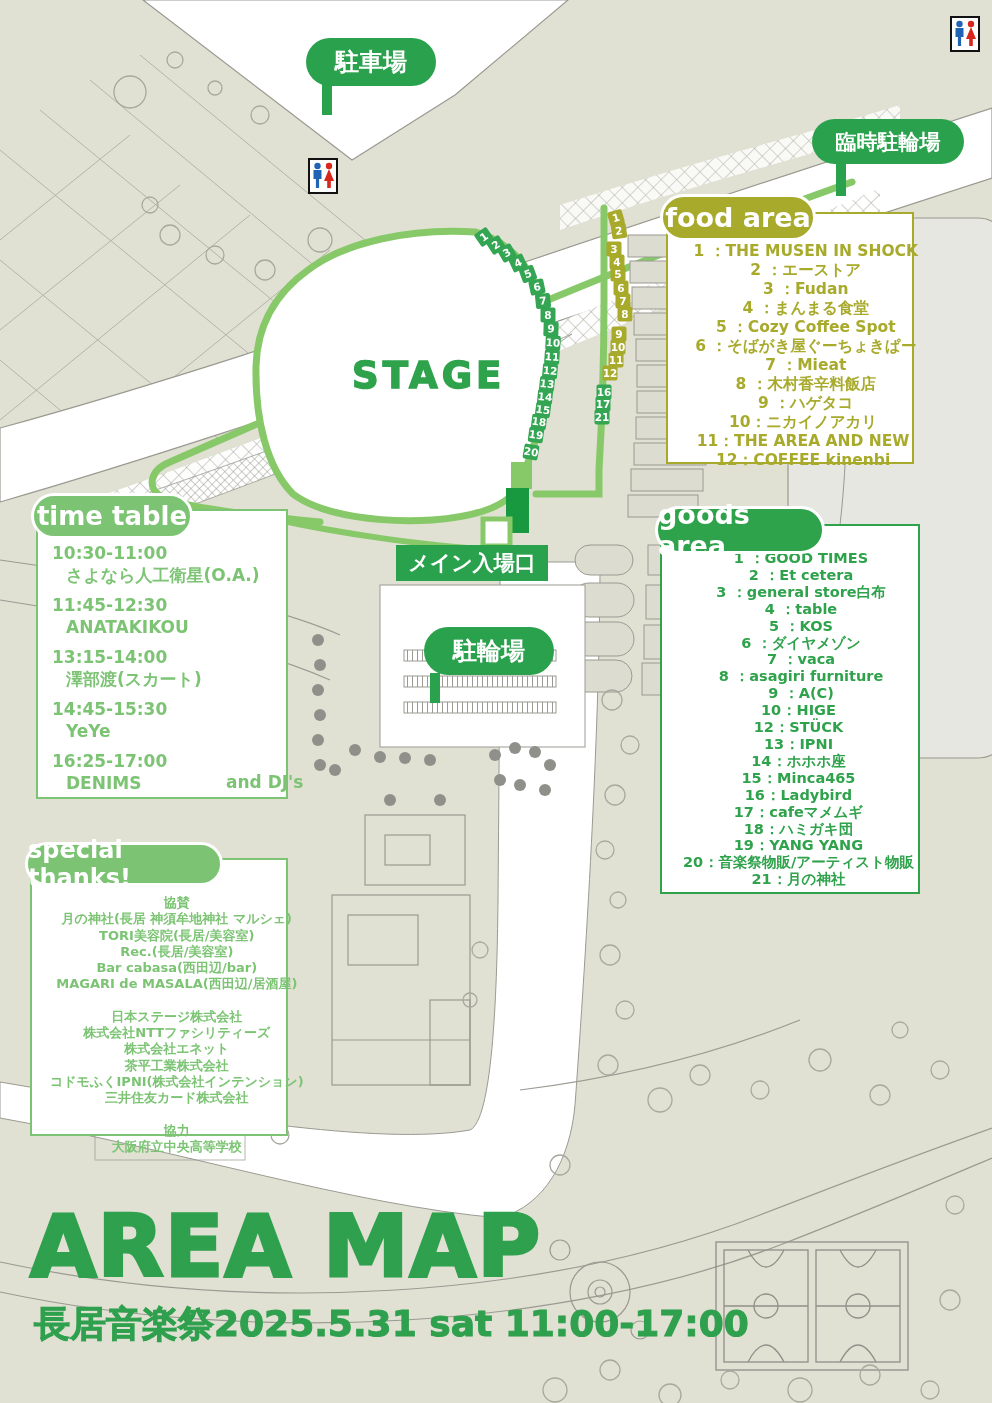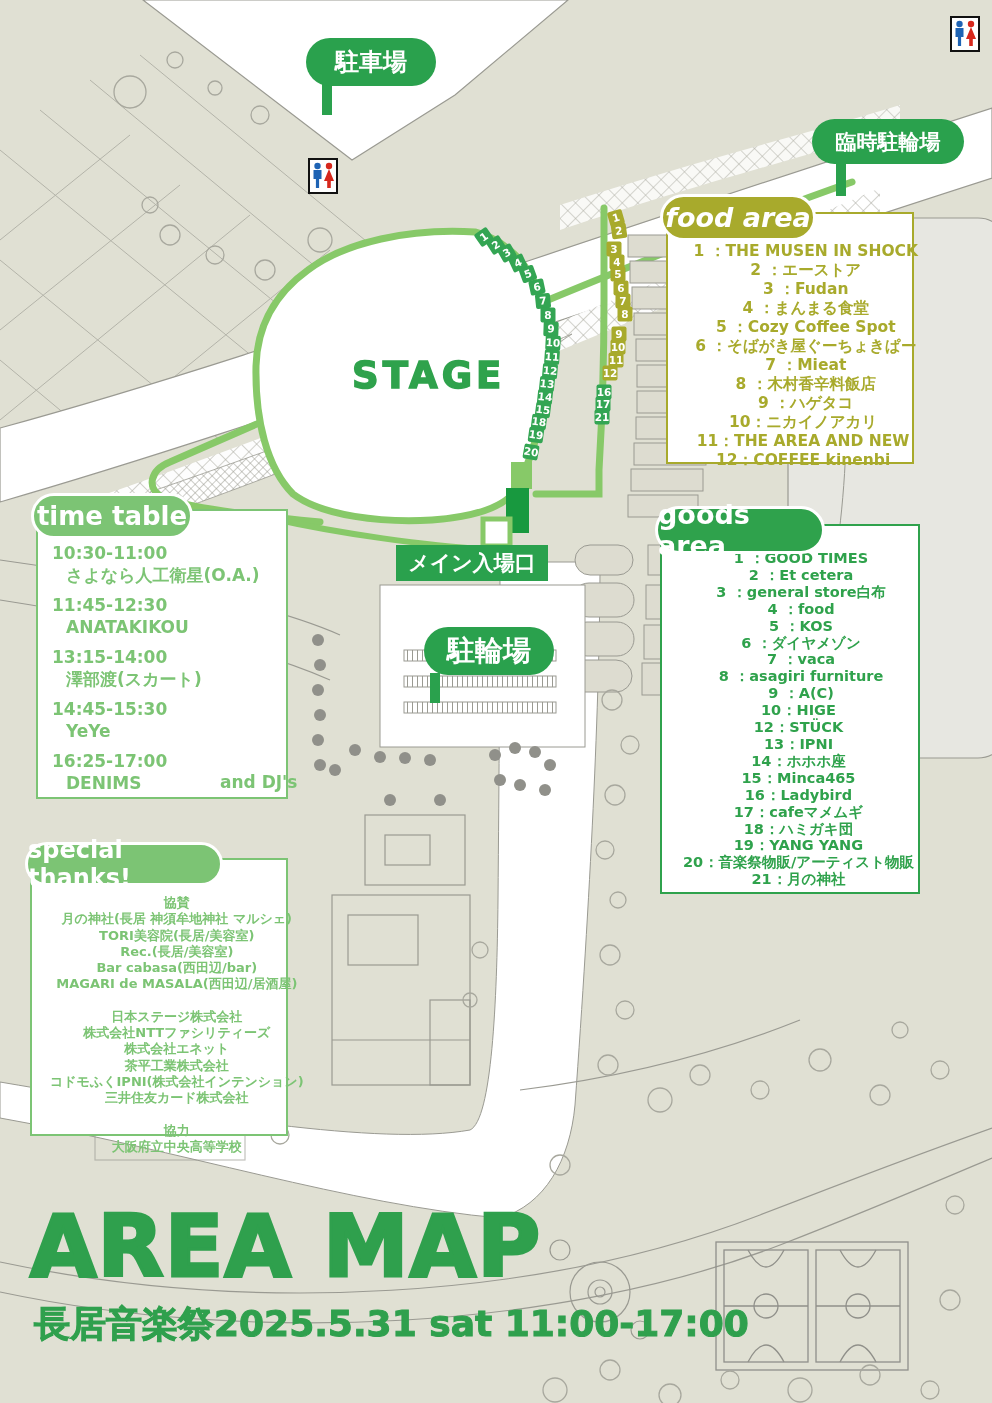--- a/index.html
+++ b/index.html
@@ -303,21 +303,21 @@
       <div class="marker green" style="left: 603px; top: 404px; transform: translate(-50%, -50%) rotate(0deg);">17</div>
       <div class="marker green" style="left: 602px; top: 417px; transform: translate(-50%, -50%) rotate(0deg);">21</div>
     </div>
 
   <div class="pill" style="left:306px;top:38px;width:130px;height:48px;font-size:24px;">駐車場</div>
   <div class="stem" style="left:322px;top:84px;width:10px;height:31px;"></div>
 
   <div class="pill" style="left:812px;top:119px;width:152px;height:45px;font-size:21px;">臨時駐輪場</div>
   <div class="stem" style="left:836px;top:162px;width:10px;height:34px;"></div>
 
-  <div class="pill" style="left:424px;top:627px;width:130px;height:48px;font-size:28px;">駐輪場</div>
+  <div class="pill" style="left:424px;top:627px;width:130px;height:48px;font-size:24px;">駐輪場</div>
   <div class="stem" style="left:430px;top:673px;width:10px;height:30px;"></div>
 
   <div class="entrance" style="left:396px;top:545px;width:152px;height:36px;font-size:21px;">メイン入場口</div>
 
   <div class="stage-name" style="left:352px;top:350px;">
     <div>STAGE</div>
   </div>
 
   <div class="restroom" style="left:950px;top:16px;">
     <svg width="30" height="36" viewBox="0 0 30 36">
@@ -332,21 +332,21 @@
     <svg width="30" height="36" viewBox="0 0 30 36">
         <rect x="1" y="1" width="28" height="34" fill="#fff" stroke="#111" stroke-width="2"></rect>
         <circle cx="9.5" cy="8" r="3.2" fill="#1e63b4"></circle>
         <path d="M5.5,12 h8 v9 h-2.4 v9 h-3.2 v-9 H5.5 Z" fill="#1e63b4"></path>
         <circle cx="21" cy="8" r="3.2" fill="#d6271c"></circle>
         <path d="M21,11 l5,12 h-3.2 v7 h-3.6 v-7 H16 Z" fill="#d6271c"></path>
       </svg>
   </div>
 
   <div class="panel food-panel" style="left:666px;top:212px;width:248px;height:252px;"></div>
-  <div class="panel-head" style="left:660px;top:194px;width:156px;height:47px;font-size:27px;background:#a8aa2c;font-style:italic;">food area</div>
+  <div class="panel-head" style="left:660px;top:194px;width:156px;height:47px;font-size:27px;background:#a8aa2c;">food area</div>
   <div class="list food-list" style="left:688px;top:242px;">
 
   <div class="row"><span class="num">1</span><span>：</span><span>THE MUSEN IN SHOCK</span></div>
       <div class="row"><span class="num">2</span><span>：</span><span>エーストア</span></div>
       <div class="row"><span class="num">3</span><span>：</span><span>Fudan</span></div>
       <div class="row"><span class="num">4</span><span>：</span><span>まんまる食堂</span></div>
       <div class="row"><span class="num">5</span><span>：</span><span>Cozy Coffee Spot</span></div>
       <div class="row"><span class="num">6</span><span>：</span><span>そばがき屋ぐーちょきぱー</span></div>
       <div class="row"><span class="num">7</span><span>：</span><span>Mieat</span></div>
       <div class="row"><span class="num">8</span><span>：</span><span>木村香辛料飯店</span></div>
@@ -356,21 +356,21 @@
       <div class="row"><span class="num">12</span><span>：</span><span>COFFEE kinenbi</span></div>
     </div>
 
   <div class="panel goods-panel" style="left:660px;top:524px;width:260px;height:370px;"></div>
   <div class="panel-head" style="left:655px;top:506px;width:170px;height:48px;font-size:27px;background:#2fa24c;">goods area</div>
   <div class="list goods-list" style="left:682px;top:550px;">
 
   <div class="row"><span class="num">1</span><span>：</span><span>GOOD TIMES</span></div>
       <div class="row"><span class="num">2</span><span>：</span><span>Et cetera</span></div>
       <div class="row"><span class="num">3</span><span>：</span><span>general store白布</span></div>
-      <div class="row"><span class="num">4</span><span>：</span><span>food</span></div>
+      <div class="row"><span class="num">4</span><span>：</span><span>table</span></div>
       <div class="row"><span class="num">5</span><span>：</span><span>KOS</span></div>
       <div class="row"><span class="num">6</span><span>：</span><span>ダイヤメゾン</span></div>
       <div class="row"><span class="num">7</span><span>：</span><span>vaca</span></div>
       <div class="row"><span class="num">8</span><span>：</span><span>asagiri furniture</span></div>
       <div class="row"><span class="num">9</span><span>：</span><span>A(C)</span></div>
       <div class="row"><span class="num">10</span><span>：</span><span>HIGE</span></div>
       <div class="row"><span class="num">12</span><span>：</span><span>STÜCK</span></div>
       <div class="row"><span class="num">13</span><span>：</span><span>IPNI</span></div>
       <div class="row"><span class="num">14</span><span>：</span><span>ホホホ座</span></div>
       <div class="row"><span class="num">15</span><span>：</span><span>Minca465</span></div>
@@ -400,21 +400,21 @@
       </div>
       <div class="slot">
         <div class="t">14:45-15:30</div>
         <div class="a">YeYe</div>
       </div>
       <div class="slot">
         <div class="t">16:25-17:00</div>
         <div class="a">DENIMS</div>
       </div>
     </div>
-  <div class="tt-footer" style="left:220px;top:772px;">and DJ's</div>
+  <div class="tt-footer" style="left:226px;top:772px;">and DJ's</div>
 
   <div class="panel lg-panel" style="left:30px;top:858px;width:258px;height:278px;"></div>
   <div class="panel-head" style="left:25px;top:842px;width:198px;height:44px;font-size:24px;background:#7cc474;">special thanks!</div>
   <div class="list thanks-list" style="left:50px;top:895px;">
 
   <div class="row thanks-line">協賛</div>
       <div class="row thanks-line">月の神社(長居 神須牟地神社 マルシェ)</div>
       <div class="row thanks-line">TORI美容院(長居/美容室)</div>
       <div class="row thanks-line">Rec.(長居/美容室)</div>
       <div class="row thanks-line">Bar cabasa(西田辺/bar)</div>

